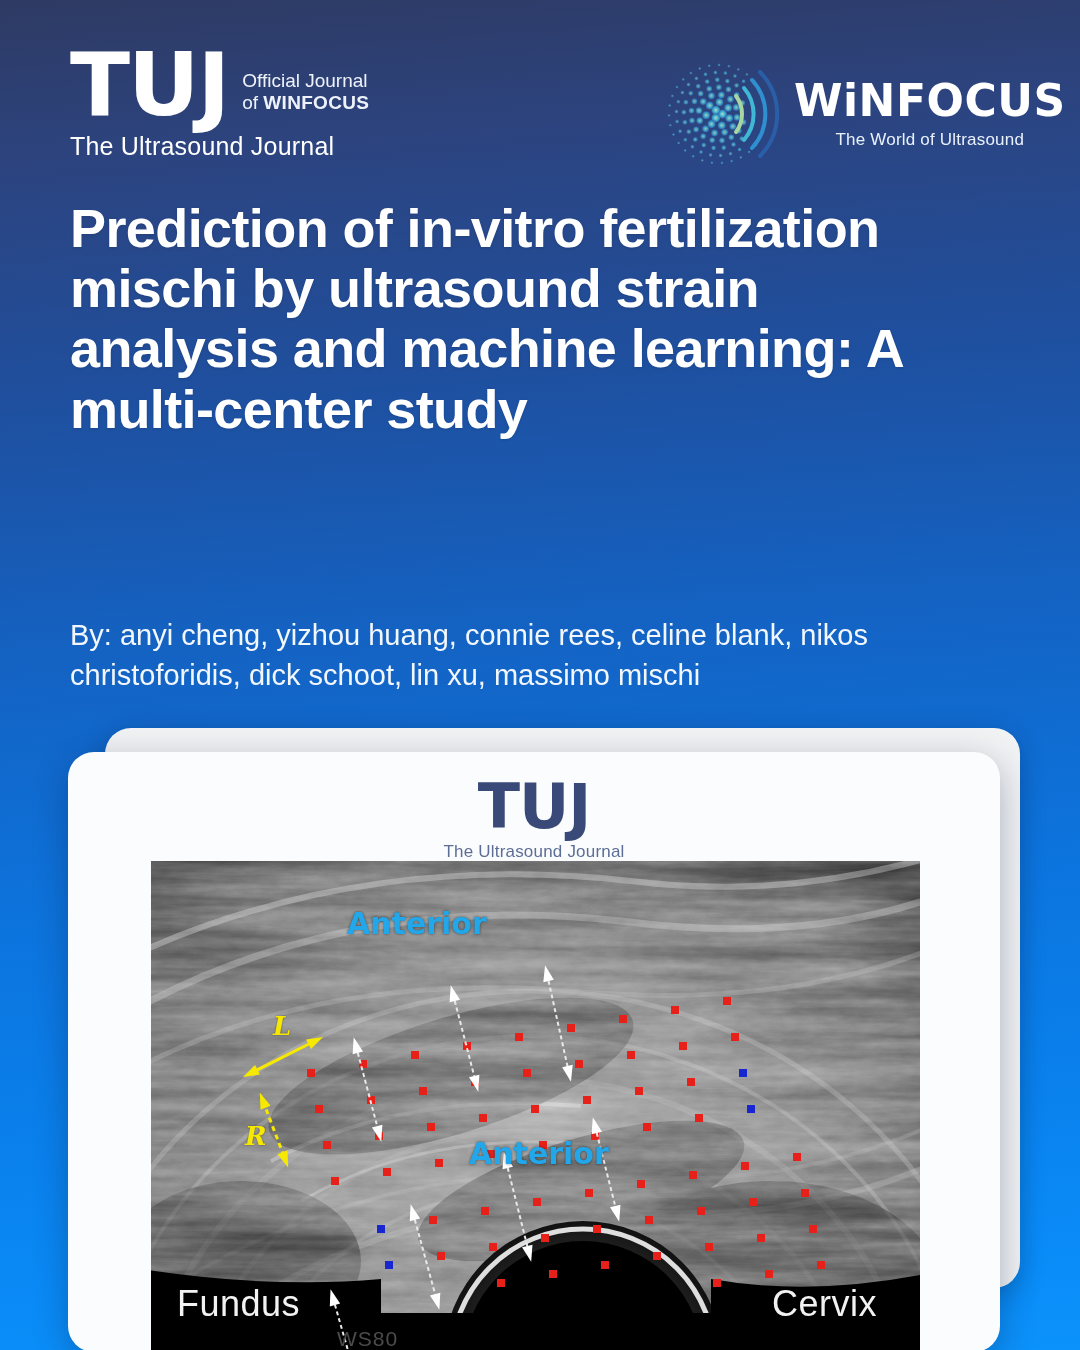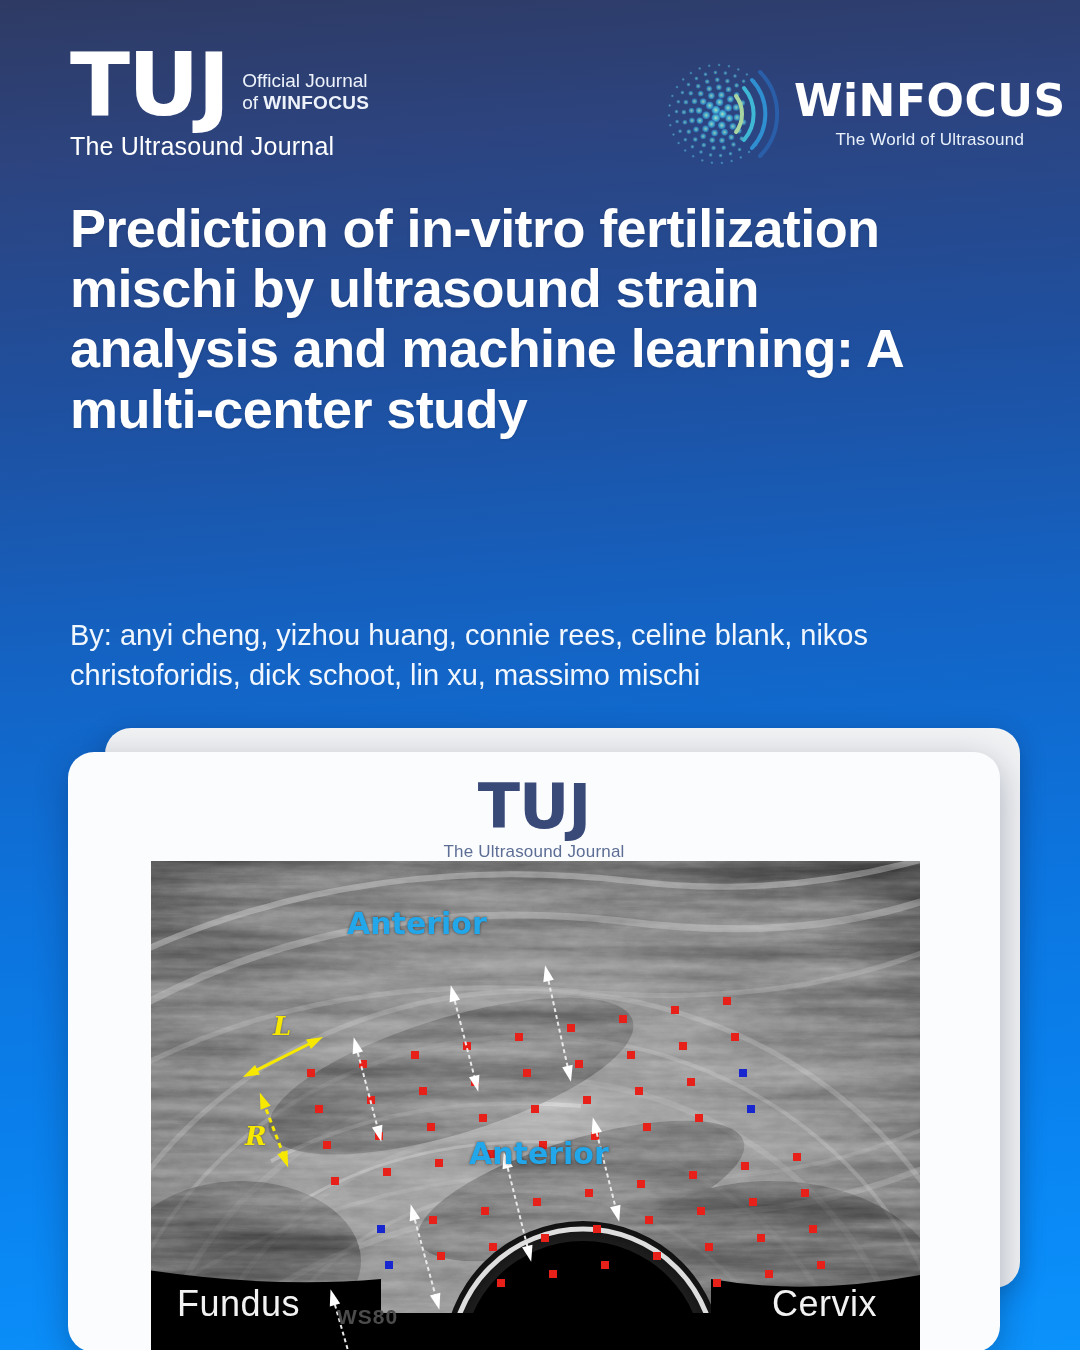--- a/index.html
+++ b/index.html
@@ -89,21 +89,21 @@
   }
   .lbl-posterior{left:196px;top:45px;font-size:30px;}
   .lbl-anterior{left:318px;top:275px;font-size:30px;}
   .us-corner{
     position:absolute;color:#f2f2f2;font-size:36px;font-weight:400;
     font-family:"Liberation Sans", sans-serif;letter-spacing:.5px;
   }
   .lbl-fundus{left:26px;top:422px;}
   .lbl-cervix{left:621px;top:422px;}
   .lbl-watermark{
-    position:absolute;left:186px;top:444px;color:#4b4b4b;font-size:21px;font-weight:bold;
+    position:absolute;left:186px;top:466px;color:#4b4b4b;font-size:21px;font-weight:normal;
     letter-spacing:1px;
   }
   .yel{
     position:absolute;color:#f7e800;font-family:"DejaVu Serif", serif;
     font-weight:bold;font-style:italic;font-size:26px;
     text-shadow:0 0 2px rgba(0,0,0,.5);
   }
   .yel-L{left:122px;top:150px;}
   .yel-R{left:94px;top:260px;}
 </style>

